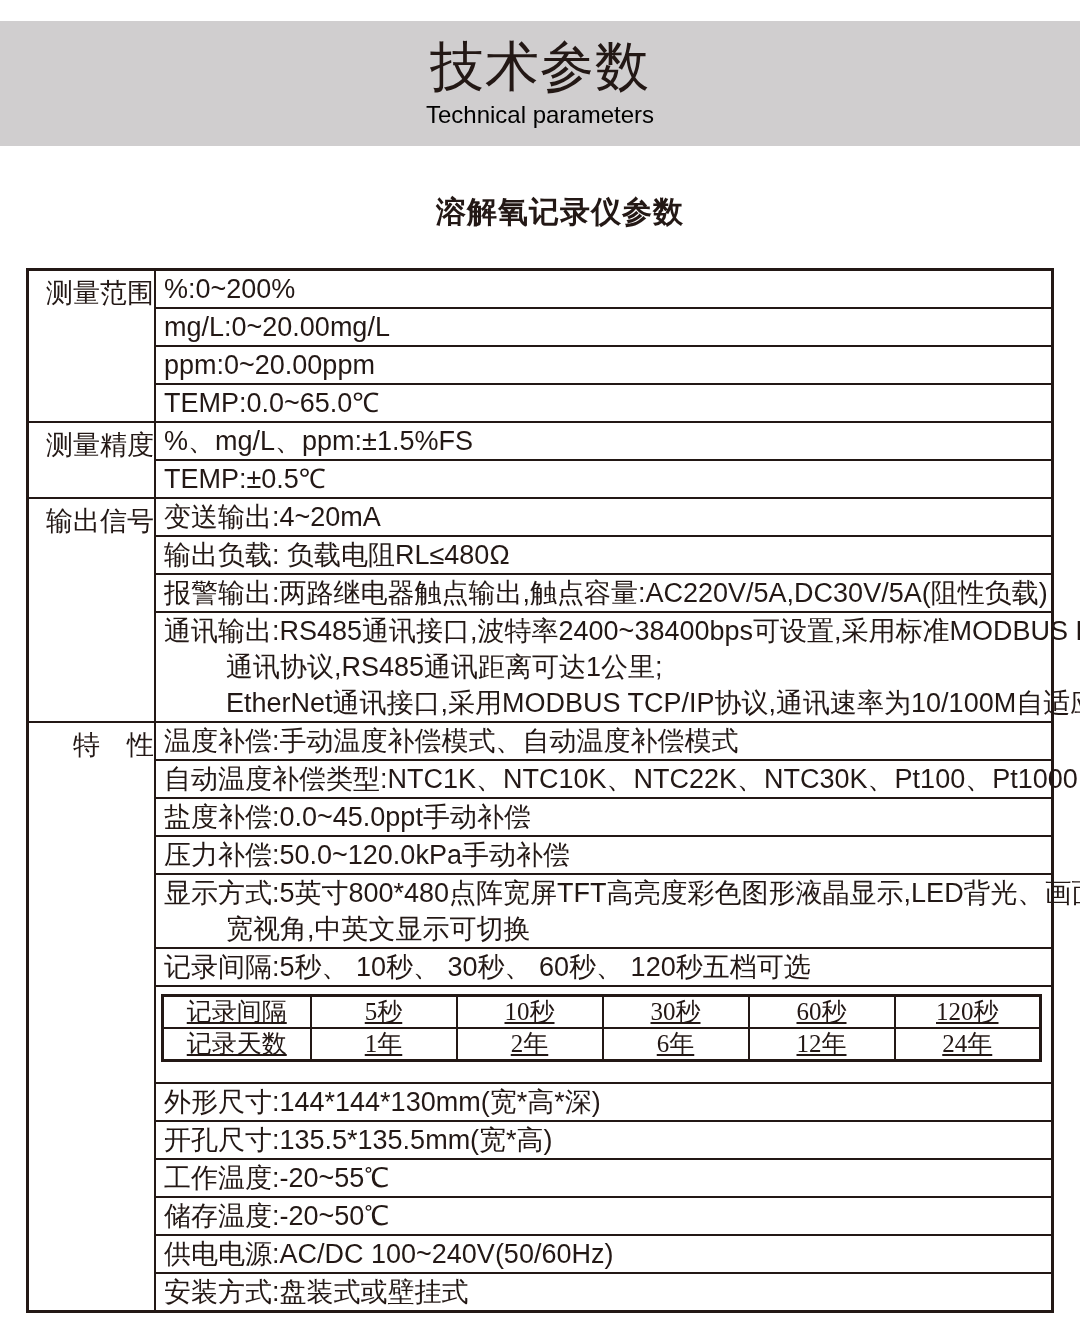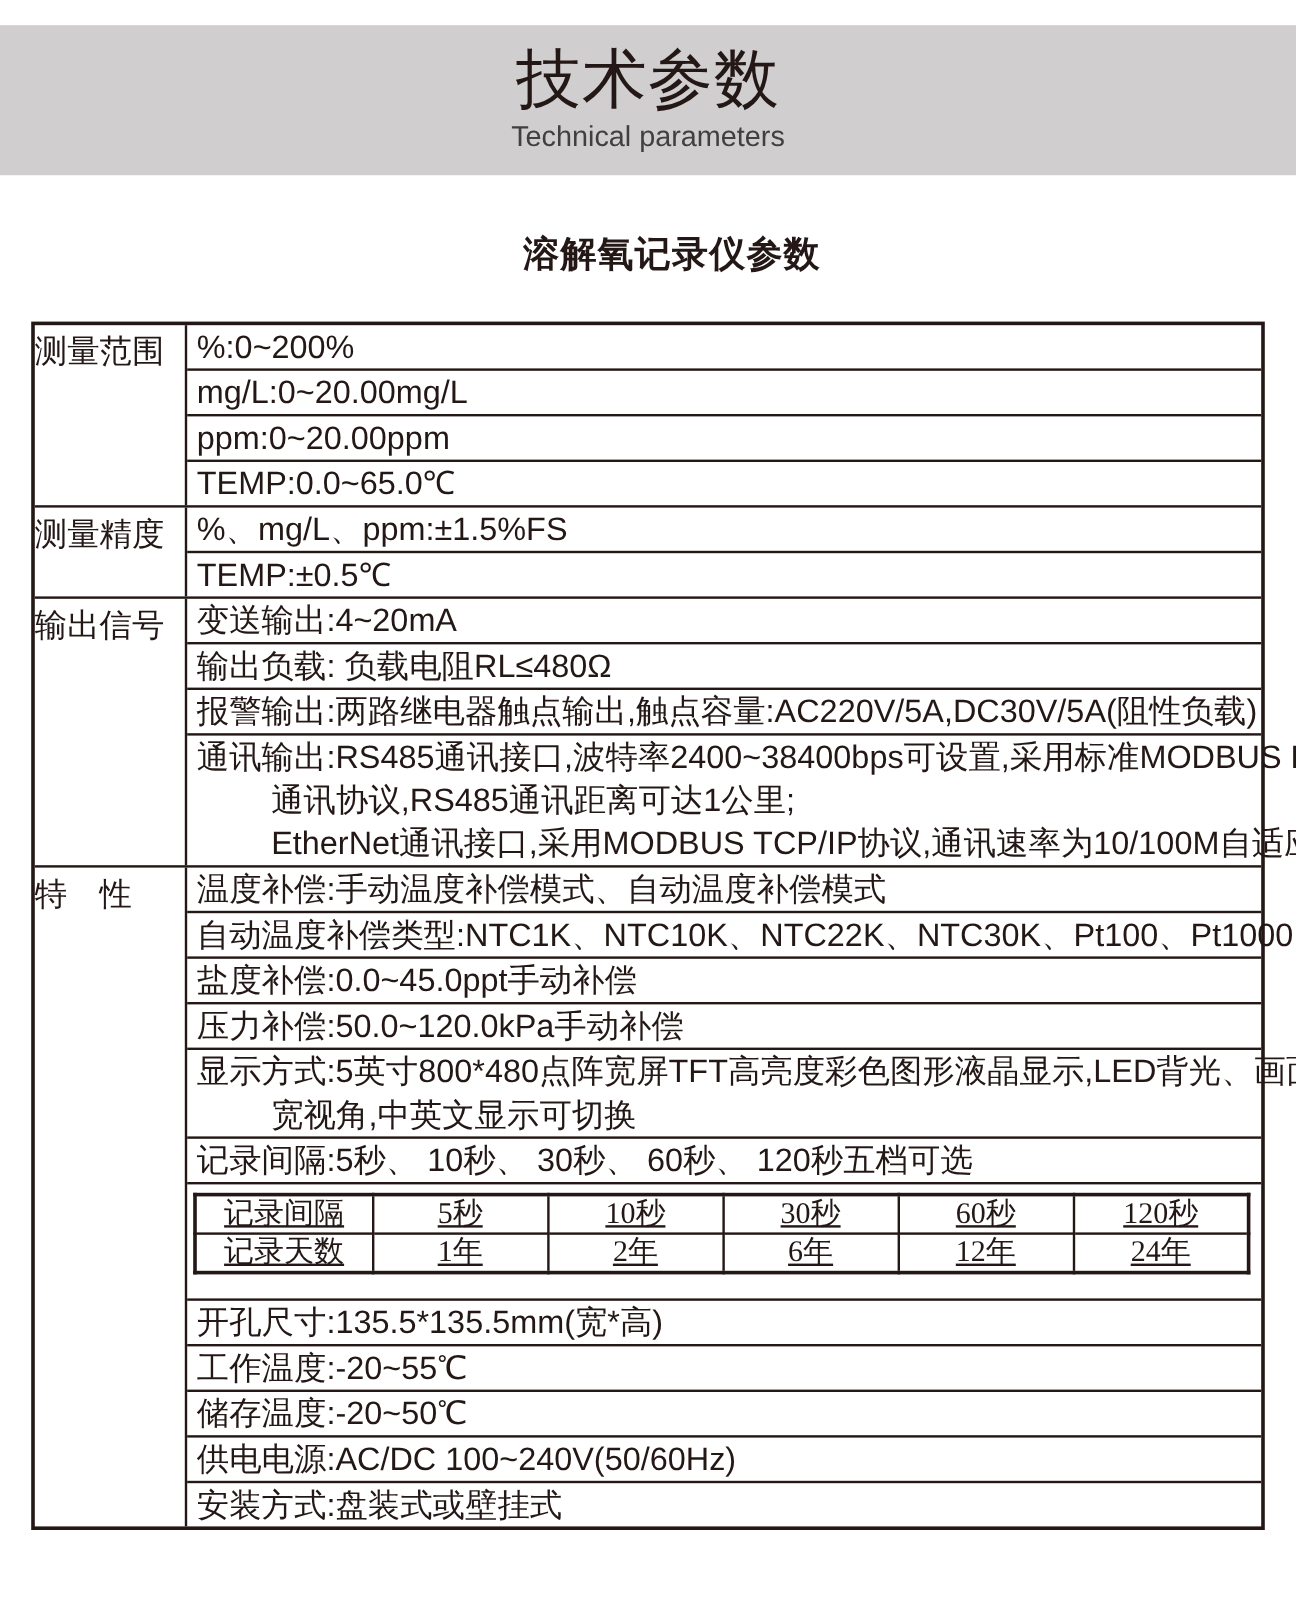--- a/index.html
+++ b/index.html
@@ -23,21 +23,21 @@
   }
   .header-title {
     font-size: 54px;
     font-weight: normal;
     line-height: 1.05;
     letter-spacing: 1px;
   }
   .header-subtitle {
     font-size: 24px;
     margin-top: 6px;
-    color: #404040;
+    color: #000000;
   }
   .doc-subtitle {
     margin-top: 46px;
     text-align: center;
     font-size: 30px;
     font-weight: bold;
     letter-spacing: 1px;
     margin-left: 40px;
   }
   .spec-table {
@@ -46,21 +46,21 @@
   }
   .section {
     display: flex;
     border-top: 2px solid #231815;
   }
   .section:first-child { border-top: none; }
   .label-cell {
     flex: 0 0 127px;
     width: 127px;
     border-right: 2px solid #231815;
-    text-align: left;
+    text-align: right;
     padding-top: 4px;
     font-size: 27px;
     line-height: 36px;
     font-family: Liberation Serif, serif;
   }
   .content-col {
     flex: 1 1 auto;
     min-width: 0;
   }
   .row {
@@ -207,20 +207,23 @@
               <td>2年</td>
               <td>6年</td>
               <td>12年</td>
               <td>24年</td>
             </tr>
           </tbody>
         </table>
       </div>
 
       <div class="row">
+          <div class="line">外形尺寸:144*144*130mm(宽*高*深)</div>
+        </div>
+      <div class="row">
           <div class="line">开孔尺寸:135.5*135.5mm(宽*高)</div>
         </div>
       <div class="row">
           <div class="line">工作温度:-20~55℃</div>
         </div>
       <div class="row">
           <div class="line">储存温度:-20~50℃</div>
         </div>
       <div class="row">
           <div class="line">供电电源:AC/DC 100~240V(50/60Hz)</div>

